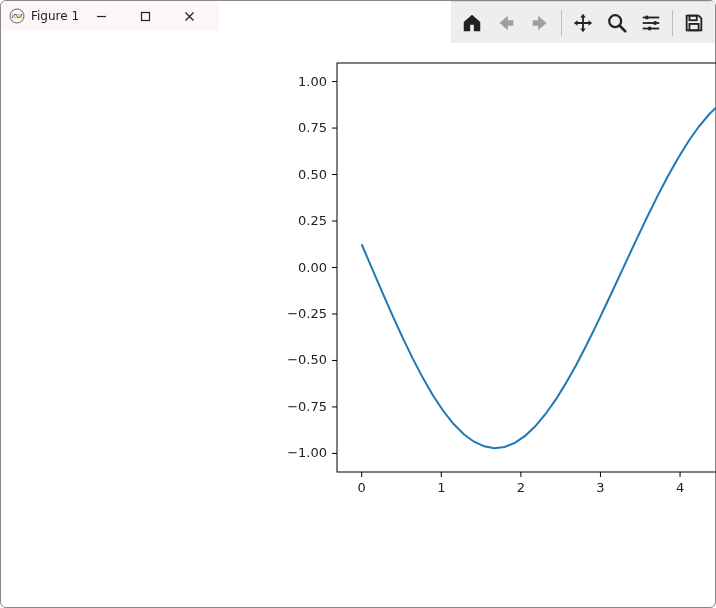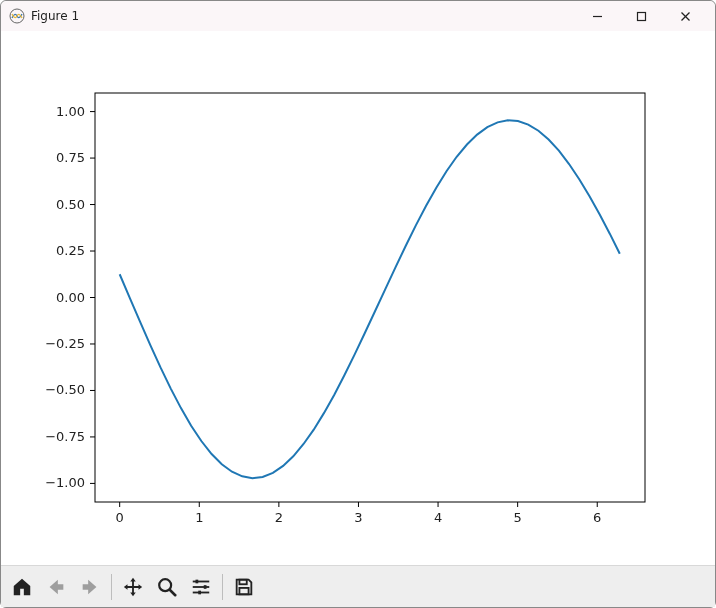--- a/index.html
+++ b/index.html
@@ -1,17 +1,17 @@
 <!DOCTYPE html>
 <html><head>
 <meta charset="utf-8">
 <style>
   * { box-sizing: border-box; margin: 0; padding: 0; }
   html, body { width: 716px; height: 608px; font-family: "DejaVu Sans", Arial, sans-serif; background: #fff; overflow: hidden; }
-  .window { width: 716px; height: 608px; display: flex; flex-direction: column; border: 1px solid #888; border-radius: 6px; background: #fff; }
+  .window { width: 716px; height: 608px; display: flex; flex-direction: row; border: 1px solid #888; border-radius: 6px; background: #fff; gap: 24px; }
   .titlebar { height: 30px; background: #fbf6f8; display: flex; align-items: center; padding: 0 8px; border-top-left-radius: 6px; border-top-right-radius: 6px; }
   .titlebar .app-icon { width: 16px; height: 16px; margin-right: 6px; }
   .titlebar .title { font-size: 12px; color: #222; flex: 0 0 auto; }
   .titlebar .spacer { flex: 1; }
   .titlebar .winbtn { width: 44px; height: 30px; display: flex; align-items: center; justify-content: center; color: #222; }
   .titlebar .winbtn svg { width: 11px; height: 11px; }
   .plot-area { flex: 1; position: relative; background: #fff; }
   .plot-area svg { position: absolute; left: 0; top: 0; }
   .tick-label { font-size: 13px; fill: #222; font-family: "DejaVu Sans", Arial, sans-serif; }
   .toolbar { height: 42px; background: #eeeeee; border-top: 1px solid #d8d8d8; display: flex; align-items: center; padding: 0 6px; gap: 4px; }

